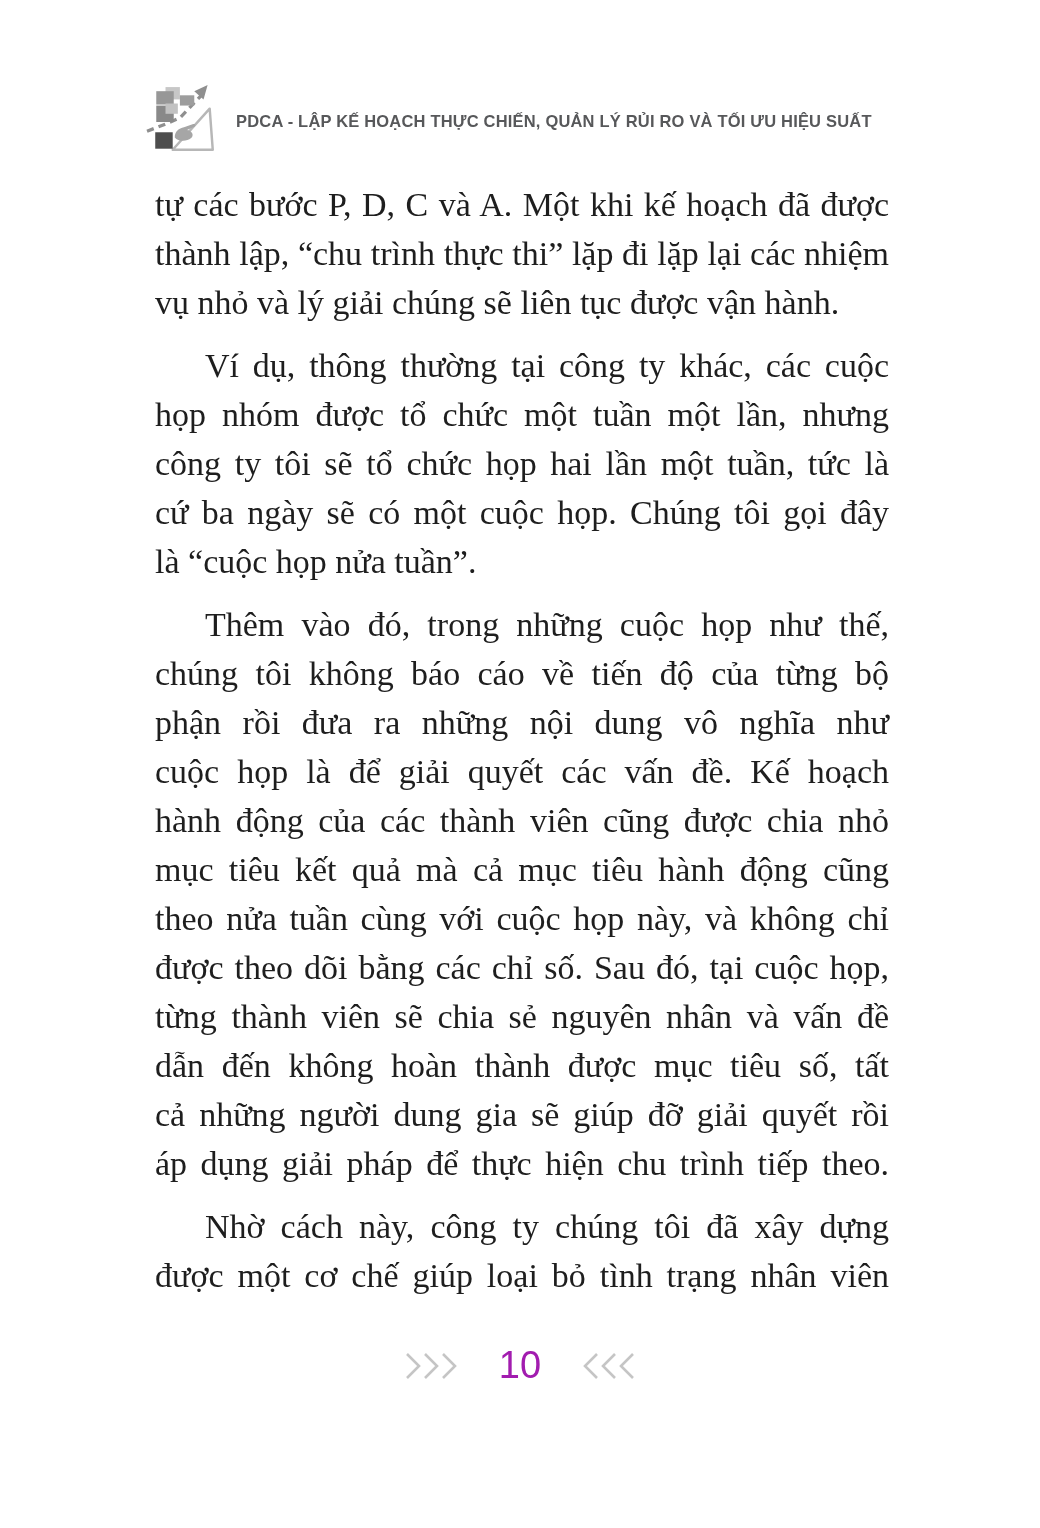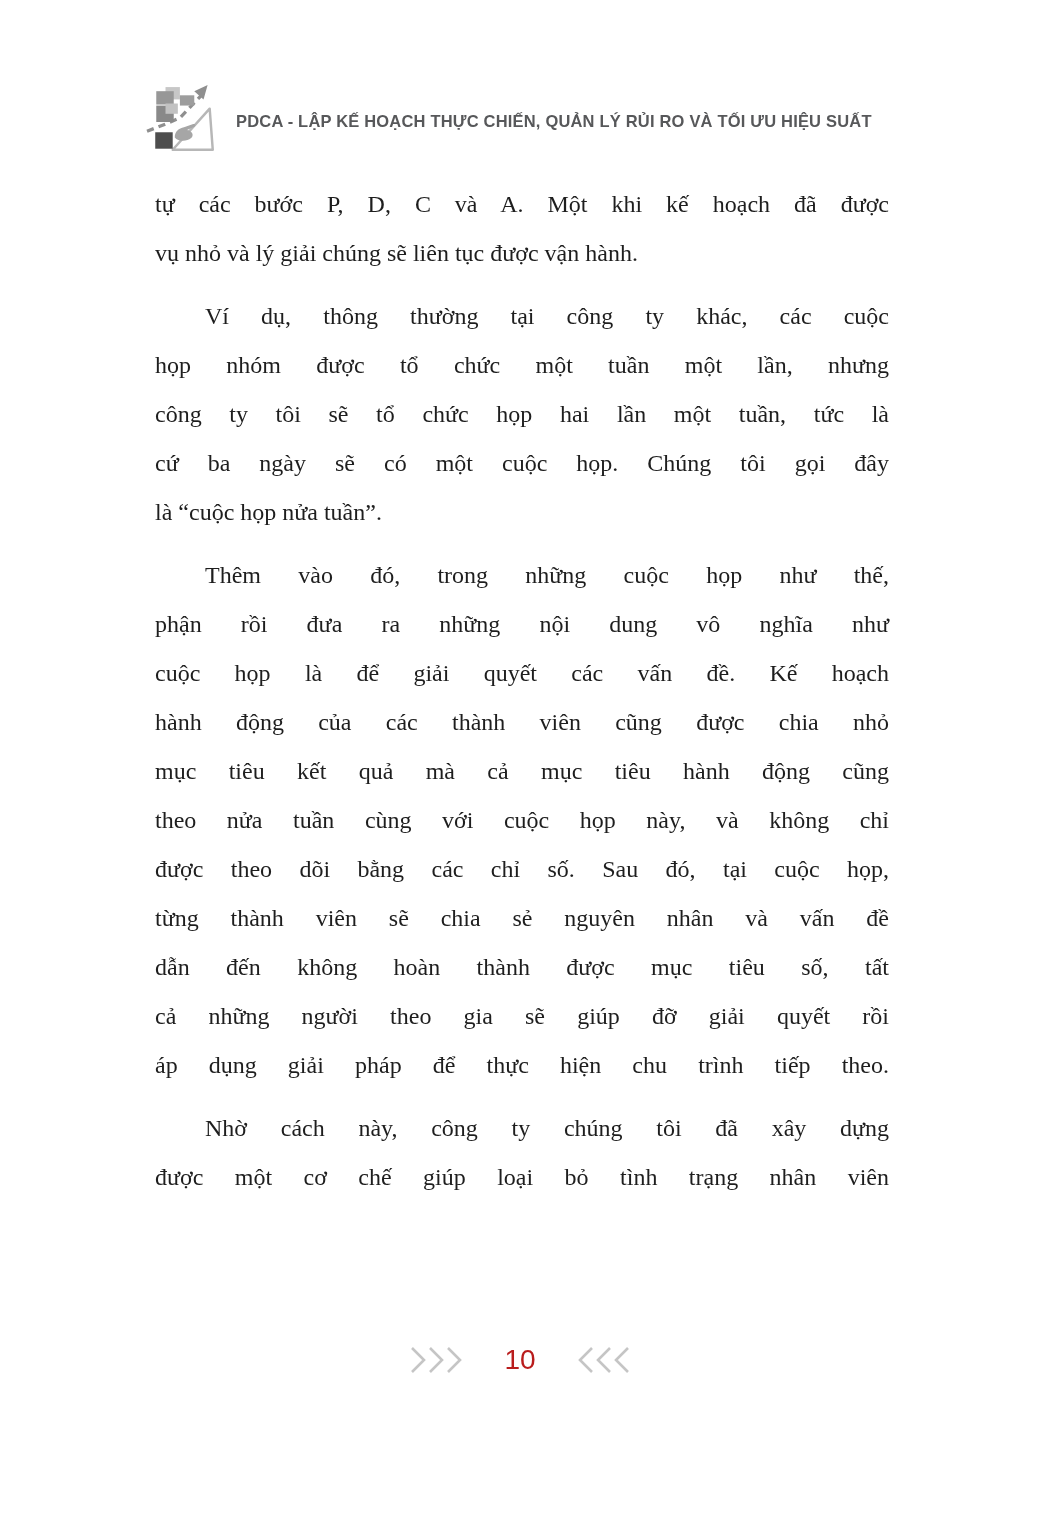--- a/index.html
+++ b/index.html
@@ -33,21 +33,21 @@
     transform: scaleX(0.97);
     transform-origin: left center;
     white-space: nowrap;
   }
   
   .content {
     position: absolute;
     left: 155px;
     top: 180px;
     width: 734px;
-    font-size: 24px;
+    font-size: 34px;
     line-height: 49px;
     color: #1e1e1e;
   }
   .paragraph { margin-bottom: 14px; }
   .paragraph:last-child { margin-bottom: 12px; }
   .line { text-align: justify; text-align-last: justify; }
   .line.last { text-align-last: left; }
   .paragraph.indent .line:first-child { text-indent: 50px; }
   
   .footer {
@@ -55,23 +55,23 @@
     left: 0;
     top: 1344px;
     width: 1040px;
     display: flex;
     justify-content: center;
     align-items: center;
     gap: 24px;
   }
   .page-number {
     font-family: "Liberation Sans", sans-serif;
-    font-size: 28px;
+    font-size: 38px;
     font-weight: 500;
-    color: #b91c1c;
+    color: #a21caf;
   }
   .chevrons { width: 72px; height: 30px; }
 </style>
 </head>
 <body>
 
 <div class="page">
 
   <div class="header">
     <svg class="logo" viewBox="0 0 74 74" aria-hidden="true">
@@ -89,40 +89,42 @@
       <rect x="9" y="47" width="17" height="16" fill="#4d4d4d"></rect>
 
       <path d="M28,52 c0,-6 4,-9 9,-10 l9,-3 c2,-0.6 3,1.8 1,2.7 l-7,3 c5,1 7,5 4,8 c-5,4 -13,3 -16,-0.7 z" fill="#a6a6a6"></path>
     </svg>
     <div class="header-title">PDCA - LẬP KẾ HOẠCH THỰC CHIẾN, QUẢN LÝ RỦI RO VÀ TỐI ƯU HIỆU SUẤT</div>
   </div>
 
   <div class="content">
       <div class="paragraph">
         <div class="line">tự các bước P, D, C và A. Một khi kế hoạch đã được</div>
+        <div class="line">thành lập, “chu trình thực thi” lặp đi lặp lại các nhiệm</div>
         <div class="line last">vụ nhỏ và lý giải chúng sẽ liên tục được vận hành.</div>
       </div>
       <div class="paragraph indent">
         <div class="line">Ví dụ, thông thường tại công ty khác, các cuộc</div>
         <div class="line">họp nhóm được tổ chức một tuần một lần, nhưng</div>
         <div class="line">công ty tôi sẽ tổ chức họp hai lần một tuần, tức là</div>
         <div class="line">cứ ba ngày sẽ có một cuộc họp. Chúng tôi gọi đây</div>
         <div class="line last">là “cuộc họp nửa tuần”.</div>
       </div>
       <div class="paragraph indent">
         <div class="line">Thêm vào đó, trong những cuộc họp như thế,</div>
+        <div class="line">chúng tôi không báo cáo về tiến độ của từng bộ</div>
         <div class="line">phận rồi đưa ra những nội dung vô nghĩa như</div>
         <div class="line">cuộc họp là để giải quyết các vấn đề. Kế hoạch</div>
         <div class="line">hành động của các thành viên cũng được chia nhỏ</div>
         <div class="line">mục tiêu kết quả mà cả mục tiêu hành động cũng</div>
         <div class="line">theo nửa tuần cùng với cuộc họp này, và không chỉ</div>
         <div class="line">được theo dõi bằng các chỉ số. Sau đó, tại cuộc họp,</div>
         <div class="line">từng thành viên sẽ chia sẻ nguyên nhân và vấn đề</div>
         <div class="line">dẫn đến không hoàn thành được mục tiêu số, tất</div>
-        <div class="line">cả những người theo gia sẽ giúp đỡ giải quyết rồi</div>
+        <div class="line">cả những người dung gia sẽ giúp đỡ giải quyết rồi</div>
         <div class="line">áp dụng giải pháp để thực hiện chu trình tiếp theo.</div>
       </div>
       <div class="paragraph indent">
         <div class="line">Nhờ cách này, công ty chúng tôi đã xây dựng</div>
         <div class="line">được một cơ chế giúp loại bỏ tình trạng nhân viên</div>
       </div>
     </div>
 
   <div class="footer">
     <svg class="chevrons" viewBox="0 0 72 30" aria-hidden="true">

